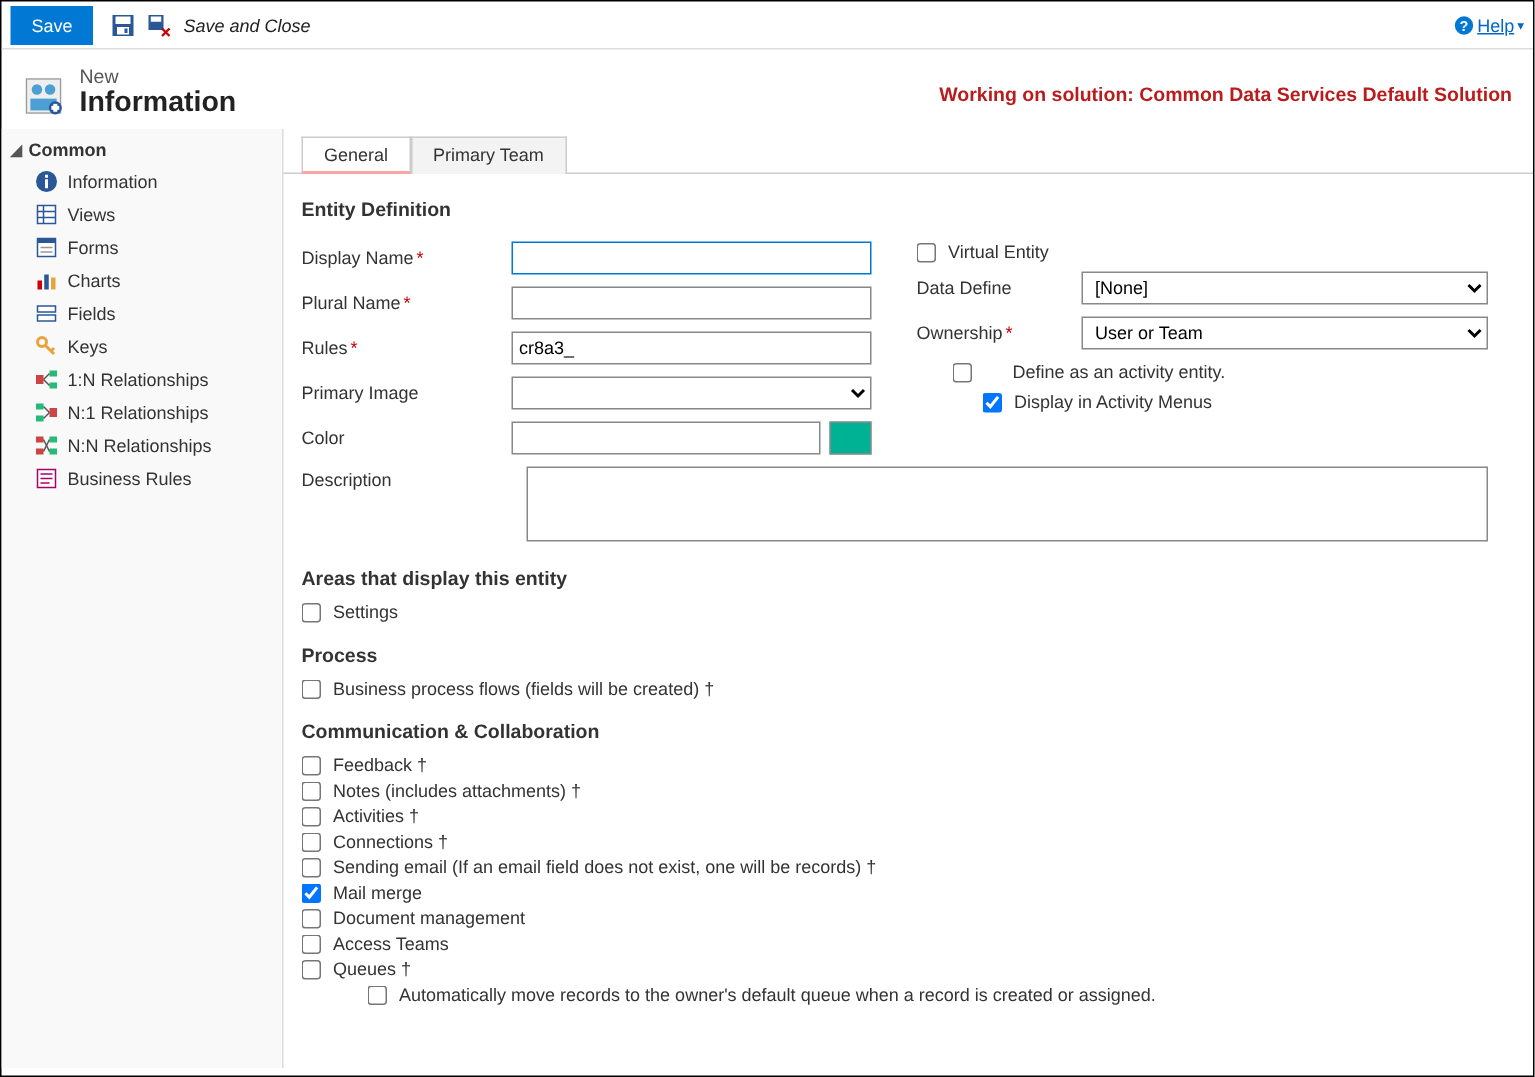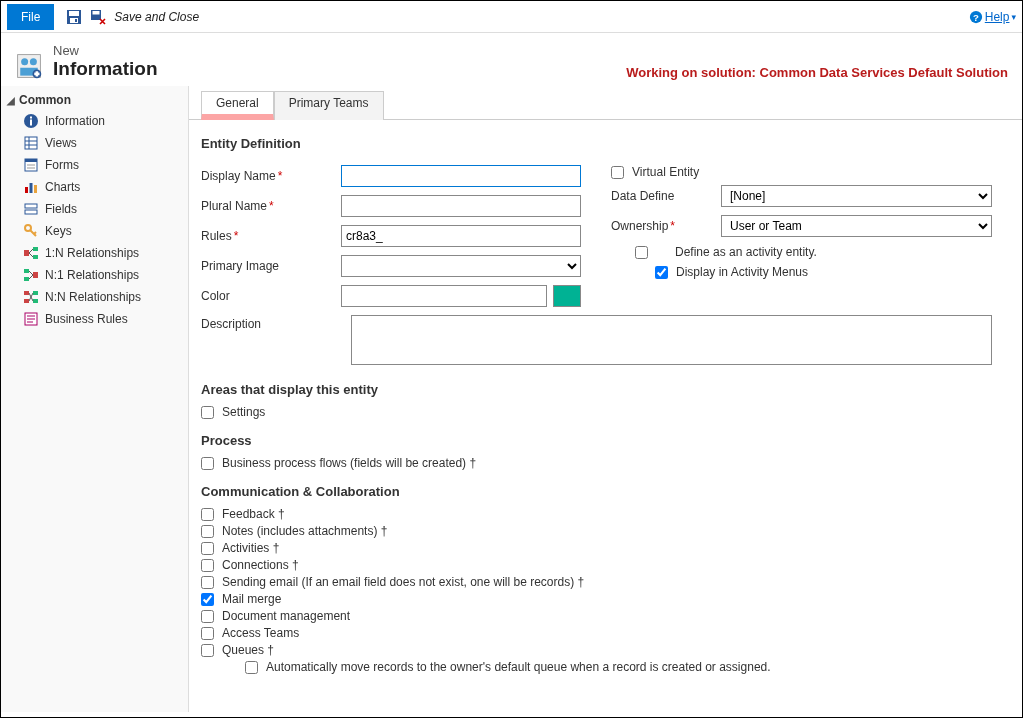--- a/index.html
+++ b/index.html
@@ -6,38 +6,38 @@
   body { font-family: "Segoe UI", Tahoma, sans-serif; font-size: 12px; color: #333; background: #fff; width: 1023px; height: 718px; overflow: hidden; border: 1px solid #000; }
   
   .toolbar { height: 32px; display: flex; align-items: center; padding: 0 6px; border-bottom: 1px solid #ddd; }
   .file-btn { background: #0078d4; color: #fff; padding: 6px 14px; font-size: 12px; cursor: pointer; margin-right: 8px; }
   .toolbar-icon { width: 16px; height: 16px; margin: 0 4px; cursor: pointer; }
   .toolbar-text { margin-left: 4px; cursor: pointer; color: #222; font-style: italic; }
   .toolbar-spacer { flex: 1; }
   .help-link { color: #0066cc; cursor: pointer; display: flex; align-items: center; }
   .help-icon { width: 14px; height: 14px; margin-right: 2px; }
   
-  .header-row { display: flex; align-items: flex-end; padding: 10px 14px 6px 14px; }
+  .header-row { display: flex; align-items: center; padding: 10px 14px 6px 14px; }
   .header-icon { width: 28px; height: 28px; margin-right: 10px; margin-top: 4px; }
   .header-text .new-label { color: #555; font-size: 13px; }
   .header-text .title { font-size: 19px; font-weight: bold; color: #222; }
   .solution-text { margin-left: auto; font-size: 13px; font-weight: bold; color: #b91c1c; padding-top: 2px; }
   
   .body-row { display: flex; height: calc(718px - 32px - 58px - 2px); }
   
   .sidebar { width: 188px; border-right: 1px solid #ddd; background: #f9f9f9; padding: 4px 0; overflow-y: auto; }
   .tree-header { display: flex; align-items: center; padding: 3px 6px; font-weight: bold; cursor: pointer; }
   .tree-toggle { width: 10px; font-size: 10px; color: #555; margin-right: 2px; }
   .tree-item { display: flex; align-items: center; padding: 3px 6px 3px 22px; cursor: pointer; }
   .tree-item-icon { width: 16px; height: 16px; margin-right: 6px; flex-shrink: 0; }
   
   .main { flex: 1; display: flex; flex-direction: column; }
   .tabs { display: flex; border-bottom: 1px solid #ccc; padding-left: 12px; padding-top: 4px; }
   .tab { padding: 4px 14px; border: 1px solid #ccc; border-bottom: none; margin-right: 0; background: #f3f3f3; cursor: pointer; position: relative; top: 1px; font-size: 12px; }
-  .tab.active { background: #fff; border-bottom: 6px solid #fca5a5; }
+  .tab.active { background: #fff; border-bottom: 2px solid #fca5a5; }
   
   .form-scroll { flex: 1; overflow-y: scroll; padding: 10px 30px 20px 12px; }
   .section-title { font-weight: bold; font-size: 13px; margin: 6px 0 14px 0; }
   .section-sub { font-weight: bold; font-size: 13px; margin: 14px 0 8px 0; }
   
   .two-col { display: flex; gap: 30px; }
   .col { flex: 1; }
   .col-left { flex: 0 0 380px; }
   .col-right { flex: 1; }
   
@@ -67,21 +67,21 @@
 
   
   .form-scroll::-webkit-scrollbar { width: 16px; }
   .form-scroll::-webkit-scrollbar-track { background: #f0f0f0; }
   .form-scroll::-webkit-scrollbar-thumb { background: #c0c0c0; }
 </style>
 </head>
 <body>
 
 <div class="toolbar">
-  <div class="file-btn">File</div>
+  <div class="file-btn">Save</div>
   <svg class="toolbar-icon" viewBox="0 0 16 16">
       <rect x="1" y="1" width="14" height="14" fill="#2b5797"></rect>
       <rect x="3" y="2" width="10" height="5" fill="#fff"></rect>
       <rect x="4" y="9" width="8" height="5" fill="#fff"></rect>
       <rect x="9" y="10" width="2" height="3" fill="#2b5797"></rect>
     </svg>
   <svg class="toolbar-icon" viewBox="0 0 16 16">
       <rect x="1" y="1" width="10" height="10" fill="#2b5797"></rect>
       <rect x="2.5" y="2" width="7" height="3.5" fill="#fff"></rect>
       <path d="M10 10 L15 15 M15 10 L10 15" stroke="#c00" stroke-width="1.6"></path>
@@ -209,21 +209,21 @@
           <line x1="4" y1="8" x2="12" y2="8" stroke="#a06"></line>
           <line x1="4" y1="11" x2="10" y2="11" stroke="#a06"></line>
         </svg>
       <span>Business Rules</span>
     </div>
   </div>
 
   <div class="main">
     <div class="tabs">
       <div class="tab active">General</div>
-      <div class="tab">Primary Teams</div>
+      <div class="tab">Primary Team</div>
     </div>
     <div class="form-scroll">
       <div class="section-title">Entity Definition</div>
 
       <div class="two-col">
 
         <div class="col col-left">
           <div class="field-row">
             <div class="field-label"><span>Display Name</span><span class="req">*</span></div>
             <div class="field-input"><input type="text" class="active" value="" style=""></div>

